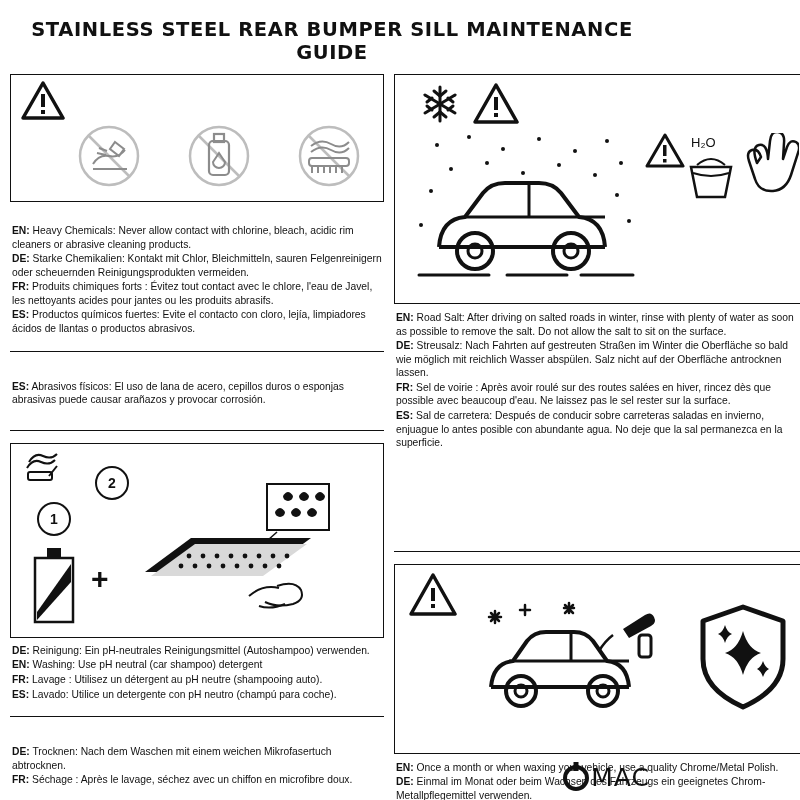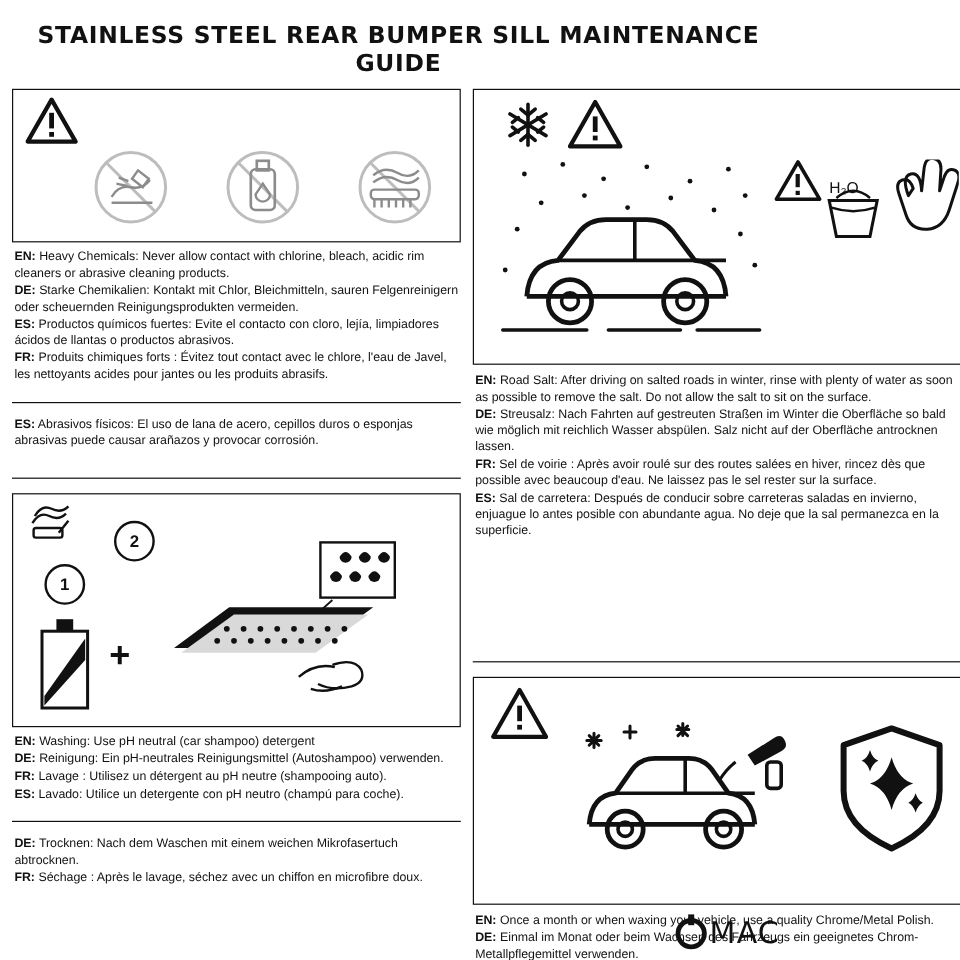--- a/index.html
+++ b/index.html
@@ -42,21 +42,21 @@
   .panel-box {
     border: 1px solid #111;
     box-sizing: border-box;
     position: relative;
     background: #fff;
   }
   .txt {
     font-size: 10.3px;
     line-height: 1.32;
     color: #111;
-    margin: 6px 2px 8px 2px;
+    margin: 22px 2px 8px 2px;
   }
   .txt p {
     margin: 0 0 1px 0;
   }
   .lang {
     font-weight: bold;
   }
   .hr-sep {
     border: 0;
     border-top: 1px solid #111;
@@ -144,22 +144,22 @@
               <path d="M28 28 q10 -8 20 -2 q10 6 18 -2" fill="none" stroke="#8c8c8c" stroke-width="2"></path>
               <path d="M28 22 q10 -8 20 -2 q10 6 18 -2" fill="none" stroke="#8c8c8c" stroke-width="2"></path>
             </svg>
           </span>
         </div>
       </div>
 
       <div class="txt">
         <p><span class="lang">EN:</span> <span>Heavy Chemicals: Never allow contact with chlorine, bleach, acidic rim cleaners or abrasive cleaning products.</span></p>
         <p><span class="lang">DE:</span> <span>Starke Chemikalien: Kontakt mit Chlor, Bleichmitteln, sauren Felgenreinigern oder scheuernden Reinigungsprodukten vermeiden.</span></p>
+        <p><span class="lang">FR:</span> <span>Produits chimiques forts : Évitez tout contact avec le chlore, l'eau de Javel, les nettoyants acides pour jantes ou les produits abrasifs.</span></p>
         <p><span class="lang">ES:</span> <span>Productos químicos fuertes: Evite el contacto con cloro, lejía, limpiadores ácidos de llantas o productos abrasivos.</span></p>
-        <p><span class="lang">FR:</span> <span>Produits chimiques forts : Évitez tout contact avec le chlore, l'eau de Javel, les nettoyants acides pour jantes ou les produits abrasifs.</span></p>
       </div>
 
       <hr class="hr-sep">
 
       <div class="txt">
         <p><span class="lang">ES:</span> <span>Abrasivos físicos: El uso de lana de acero, cepillos duros o esponjas abrasivas puede causar arañazos y provocar corrosión.</span></p>
       </div>
 
       <hr class="hr-sep" style="margin-top:14px;">
 
@@ -221,22 +221,22 @@
                 <circle cx="160" cy="76" r="2.4"></circle>
             </g>
             <path d="M150 106 q18 -6 24 4 q4 10 -8 14 q-16 4 -28 -2" fill="none" stroke="#111" stroke-width="2"></path>
             <path d="M122 116 q14 -12 30 -8" fill="none" stroke="#111" stroke-width="2"></path>
             <path d="M132 126 q12 4 26 -2" fill="none" stroke="#111" stroke-width="2"></path>
           </svg>
         </span>
       </div>
 
       <div class="txt" style="margin-top:6px;">
+        <p><span class="lang">DE:</span> <span>Reinigung: Ein pH-neutrales Reinigungsmittel (Autoshampoo) verwenden.</span></p>
         <p><span class="lang">EN:</span> <span>Washing: Use pH neutral (car shampoo) detergent</span></p>
-        <p><span class="lang">DE:</span> <span>Reinigung: Ein pH-neutrales Reinigungsmittel (Autoshampoo) verwenden.</span></p>
         <p><span class="lang">FR:</span> <span>Lavage : Utilisez un détergent au pH neutre (shampooing auto).</span></p>
         <p><span class="lang">ES:</span> <span>Lavado: Utilice un detergente con pH neutro (champú para coche).</span></p>
       </div>
 
       <hr class="hr-sep">
 
       <div class="txt">
         <p><span class="lang">DE:</span> <span>Trocknen: Nach dem Waschen mit einem weichen Mikrofasertuch abtrocknen.</span></p>
         <p><span class="lang">FR:</span> <span>Séchage : Après le lavage, séchez avec un chiffon en microfibre doux.</span></p>
 
@@ -304,21 +304,21 @@
         </span>
 
         <span style="position:absolute; left:250px; top:58px;">
           <svg width="40" height="36" viewBox="0 0 40 36">
             <path d="M20 2 L38 33 L2 33 Z" fill="none" stroke="#111" stroke-width="3" stroke-linejoin="round"></path>
             <rect x="18" y="12" width="3.5" height="11" fill="#111"></rect>
             <rect x="18" y="26" width="3.5" height="3.5" fill="#111"></rect>
           </svg>
         </span>
 
-        <span style="position:absolute; left:296px; top:74px; font-size:13px;">H₂O</span>
+        <span style="position:absolute; left:296px; top:60px; font-size:13px;">H₂O</span>
 
         <span style="position:absolute; left:288px; top:76px;">
           <svg width="56" height="54" viewBox="0 0 56 54">
             <path d="M8 16 h40 l-6 30 h-28 z" fill="none" stroke="#111" stroke-width="2.5"></path>
             <path d="M10 22 q18 6 36 0" fill="none" stroke="#111" stroke-width="2"></path>
             <path d="M14 14 q14 -12 28 0" fill="none" stroke="#111" stroke-width="2"></path>
           </svg>
         </span>
 
         <span style="position:absolute; left:348px; top:58px;">

